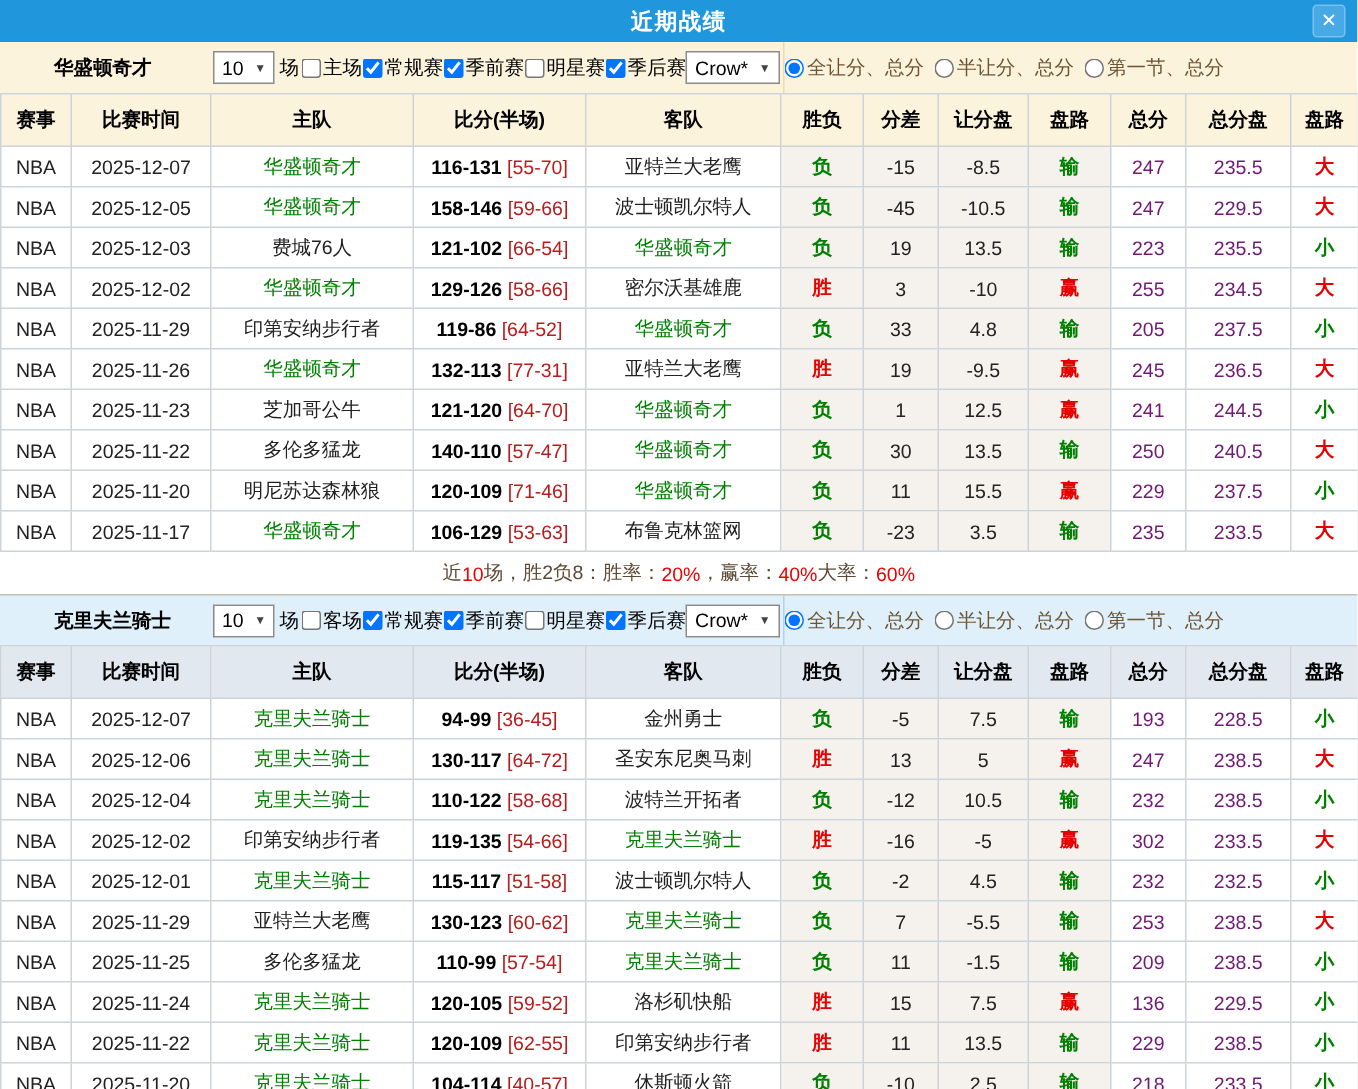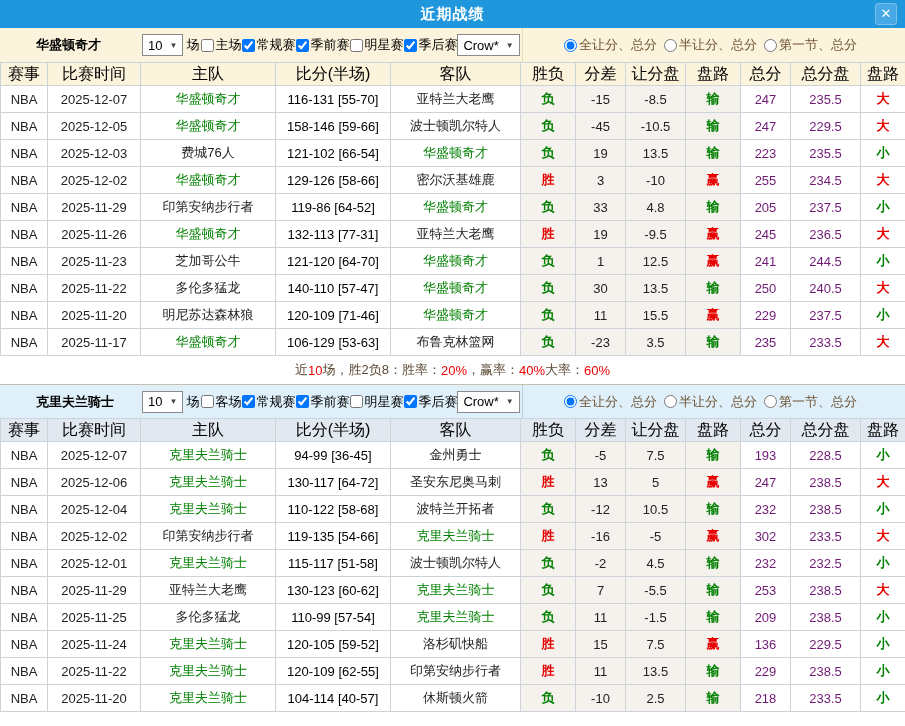--- a/index.html
+++ b/index.html
@@ -19,33 +19,33 @@
   .filter-row.s1 .filter-left{border-right:1px solid #eadcb2}
   .filter-row.s2 .filter-left{border-right:1px solid #b4d2e6}
   .team-name{font-weight:bold;font-size:13px;min-width:88px;margin-right:18px;color:#000}
   .faux-select{display:inline-flex;align-items:center;gap:7px;background:#fff;border:1px solid #8a8a8a;
     padding:2px 5px;height:22px;cursor:pointer;color:#000}
   .faux-select .arrow{font-size:8px;color:#444}
   .unit{margin:0 1px 0 3px;color:#000}
   .cb-group{display:inline-flex;align-items:flex-start}
   .cb-group label{display:inline-flex;align-items:center;cursor:pointer;color:#000}
   .cb-group input{width:13px;height:13px;margin:0 1px}
-  .filter-right{flex:1;display:flex;align-items:center;justify-content:center;color:#6d5433}
+  .filter-right{flex:1;display:flex;align-items:center;color:#6d5433}
   .filter-right label{display:inline-flex;align-items:center;cursor:pointer;margin-right:7px}
   .filter-right input{width:13px;height:13px;margin:0 2px 0 0}
   
   table{width:905px;border-collapse:collapse;table-layout:fixed;text-align:center}
-  th{height:23px;font-weight:normal;font-size:16px;color:#000;border:1px solid #ccd4da}
+  th{height:35px;font-weight:bold;font-size:13px;color:#000;border:1px solid #ccd4da}
   .s1-table th{background:#fcf3dc}
   .s2-table th{background:#e2e8ef}
   td{height:27px;border:1px solid #ccd4da;background:#fff;font-size:13px;overflow:hidden}
   td.c-sub{background:#f5f1ed}
   td.hl{color:#008000}
-  td .score{font-weight:normal;color:#000}
-  td .half{color:#000000}
+  td .score{font-weight:bold;color:#000}
+  td .half{color:#b91c1c}
   td.c-total{color:#701a75}
   .v-red{color:#e60000;font-weight:bold}
   .v-green{color:#008000;font-weight:bold}
   
   .summary{height:28px;display:flex;align-items:center;justify-content:center;color:#5d4a36;font-size:13px}
   .summary .red{color:#ee0000}
 </style>
 </head>
 <body>
 

